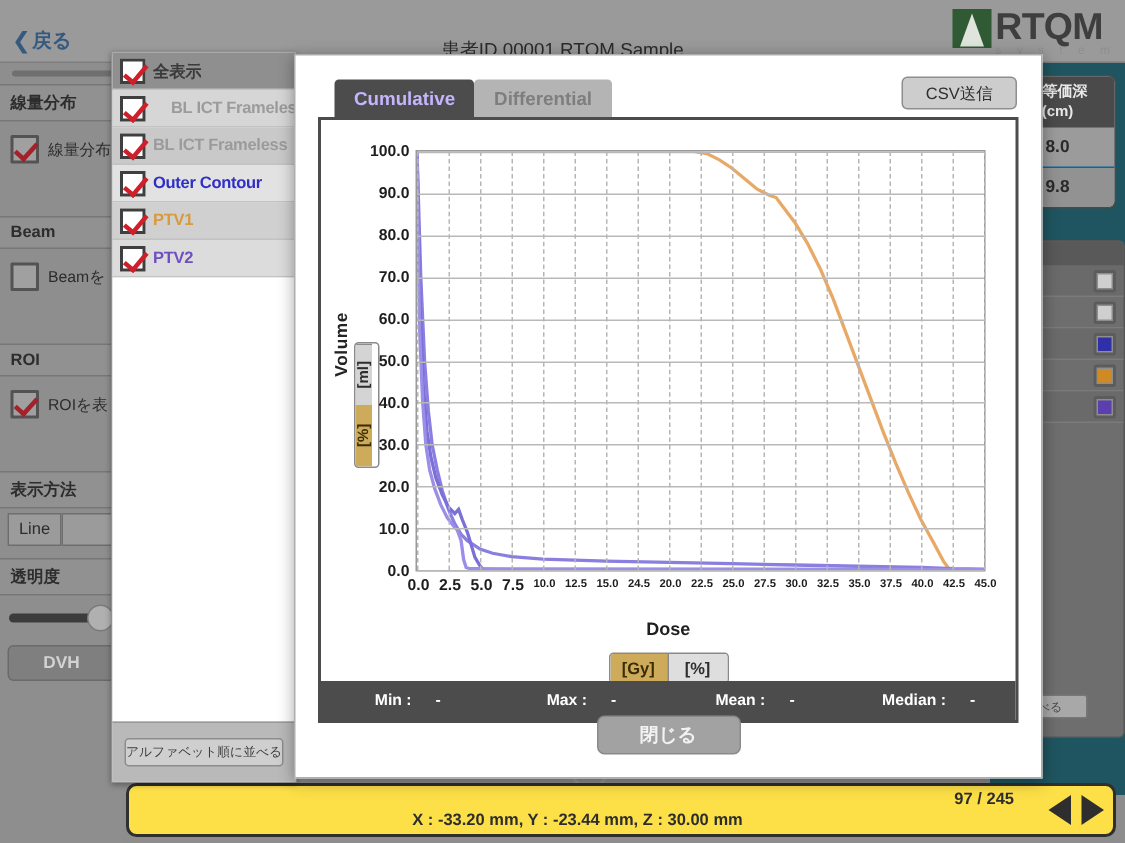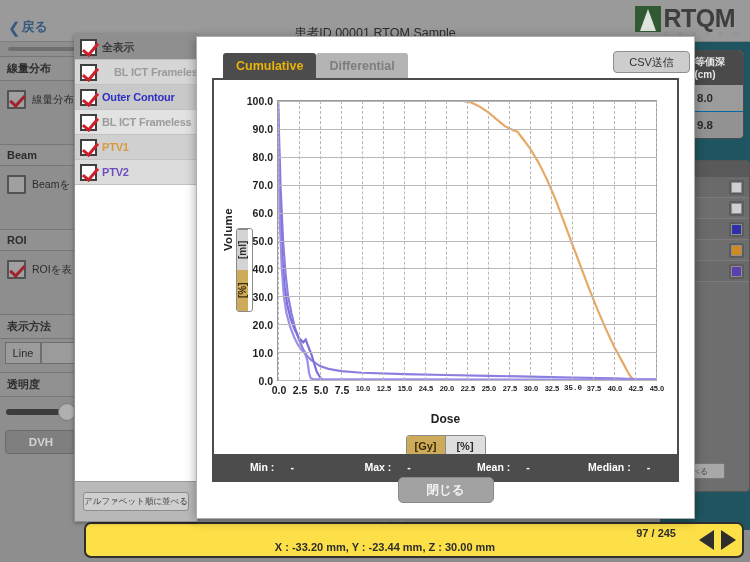--- a/index.html
+++ b/index.html
@@ -206,24 +206,24 @@
   .modal {
     position: absolute; left: 196px; top: 36px; width: 499px; height: 483px;
     background: #fff; border: 1px solid #adadad;
     box-shadow: 0 2px 10px rgba(0,0,0,.35);
   }
   .tabs { position: absolute; left: 26px; top: 16px; display: flex; }
   .tab {
     height: 25px; padding: 0 13px; display: flex; align-items: center;
     font-size: 12.5px; font-weight: 700; border-radius: 3px 3px 0 0;
   }
-  .tab.active { background: #4c4c4c; color: #eab308; }
+  .tab.active { background: #4c4c4c; color: #c4b5fd; }
   .tab.inactive { background: #b4b4b4; color: #7e7e7e; }
   .csv-btn {
-    position: absolute; right: 4px; top: 14px;
+    position: absolute; right: 16px; top: 14px;
     width: 77px; height: 22px; background: #cdcdcd;
     border: 1px solid #8e8e8e; border-radius: 4px;
     font-size: 11px; color: #2e2e2e;
     display: flex; align-items: center; justify-content: center;
   }
 
   .chart-card {
     position: absolute; left: 15px; top: 41px; right: 15px; height: 404px;
     background: #fff; border: 2px solid #4c4c4c;
   }
@@ -419,25 +419,25 @@
         <div class="rli">
           <div class="rli-cb"></div>
           <div class="rli-name first" style="color: rgb(58, 58, 58);">全表示</div>
         </div>
         <div class="rli">
           <div class="rli-cb"></div>
           <div class="rli-name" style="color: rgb(155, 155, 155); padding-left: 12px;">BL ICT Frameles2</div>
         </div>
         <div class="rli">
           <div class="rli-cb"></div>
-          <div class="rli-name" style="color: rgb(47, 47, 198);">Outer Contour</div>
+          <div class="rli-name" style="color: rgb(155, 155, 155);">BL ICT Frameless</div>
         </div>
         <div class="rli">
           <div class="rli-cb"></div>
-          <div class="rli-name" style="color: rgb(155, 155, 155);">BL ICT Frameless</div>
+          <div class="rli-name" style="color: rgb(47, 47, 198);">Outer Contour</div>
         </div>
         <div class="rli">
           <div class="rli-cb"></div>
           <div class="rli-name" style="color: rgb(215, 154, 60);">PTV1</div>
         </div>
         <div class="rli">
           <div class="rli-cb"></div>
           <div class="rli-name" style="color: rgb(111, 79, 192);">PTV2</div>
         </div>
       </div>
@@ -537,21 +537,21 @@
           <div class="vline" style="left: 61.1111%;">
             <div class="xtick" style="left: 0px; font-size: 7.5px;">27.5</div>
           </div>
           <div class="vline" style="left: 66.6667%;">
             <div class="xtick" style="left: 0px; font-size: 7.5px;">30.0</div>
           </div>
           <div class="vline" style="left: 72.2222%;">
             <div class="xtick" style="left: 0px; font-size: 7.5px;">32.5</div>
           </div>
           <div class="vline" style="left: 77.7778%;">
-            <div class="xtick" style="left: 0px; font-size: 7.5px; font-family: Liberation Mono, monospace;">35.0</div>
+            <div class="xtick" style="left: 0px; font-size: 7.5px;">35.0</div>
           </div>
           <div class="vline" style="left: 83.3333%;">
             <div class="xtick" style="left: 0px; font-size: 7.5px;">37.5</div>
           </div>
           <div class="vline" style="left: 88.8889%;">
             <div class="xtick" style="left: 0px; font-size: 7.5px;">40.0</div>
           </div>
           <div class="vline" style="left: 94.4444%;">
             <div class="xtick" style="left: 0px; font-size: 7.5px;">42.5</div>
           </div>

